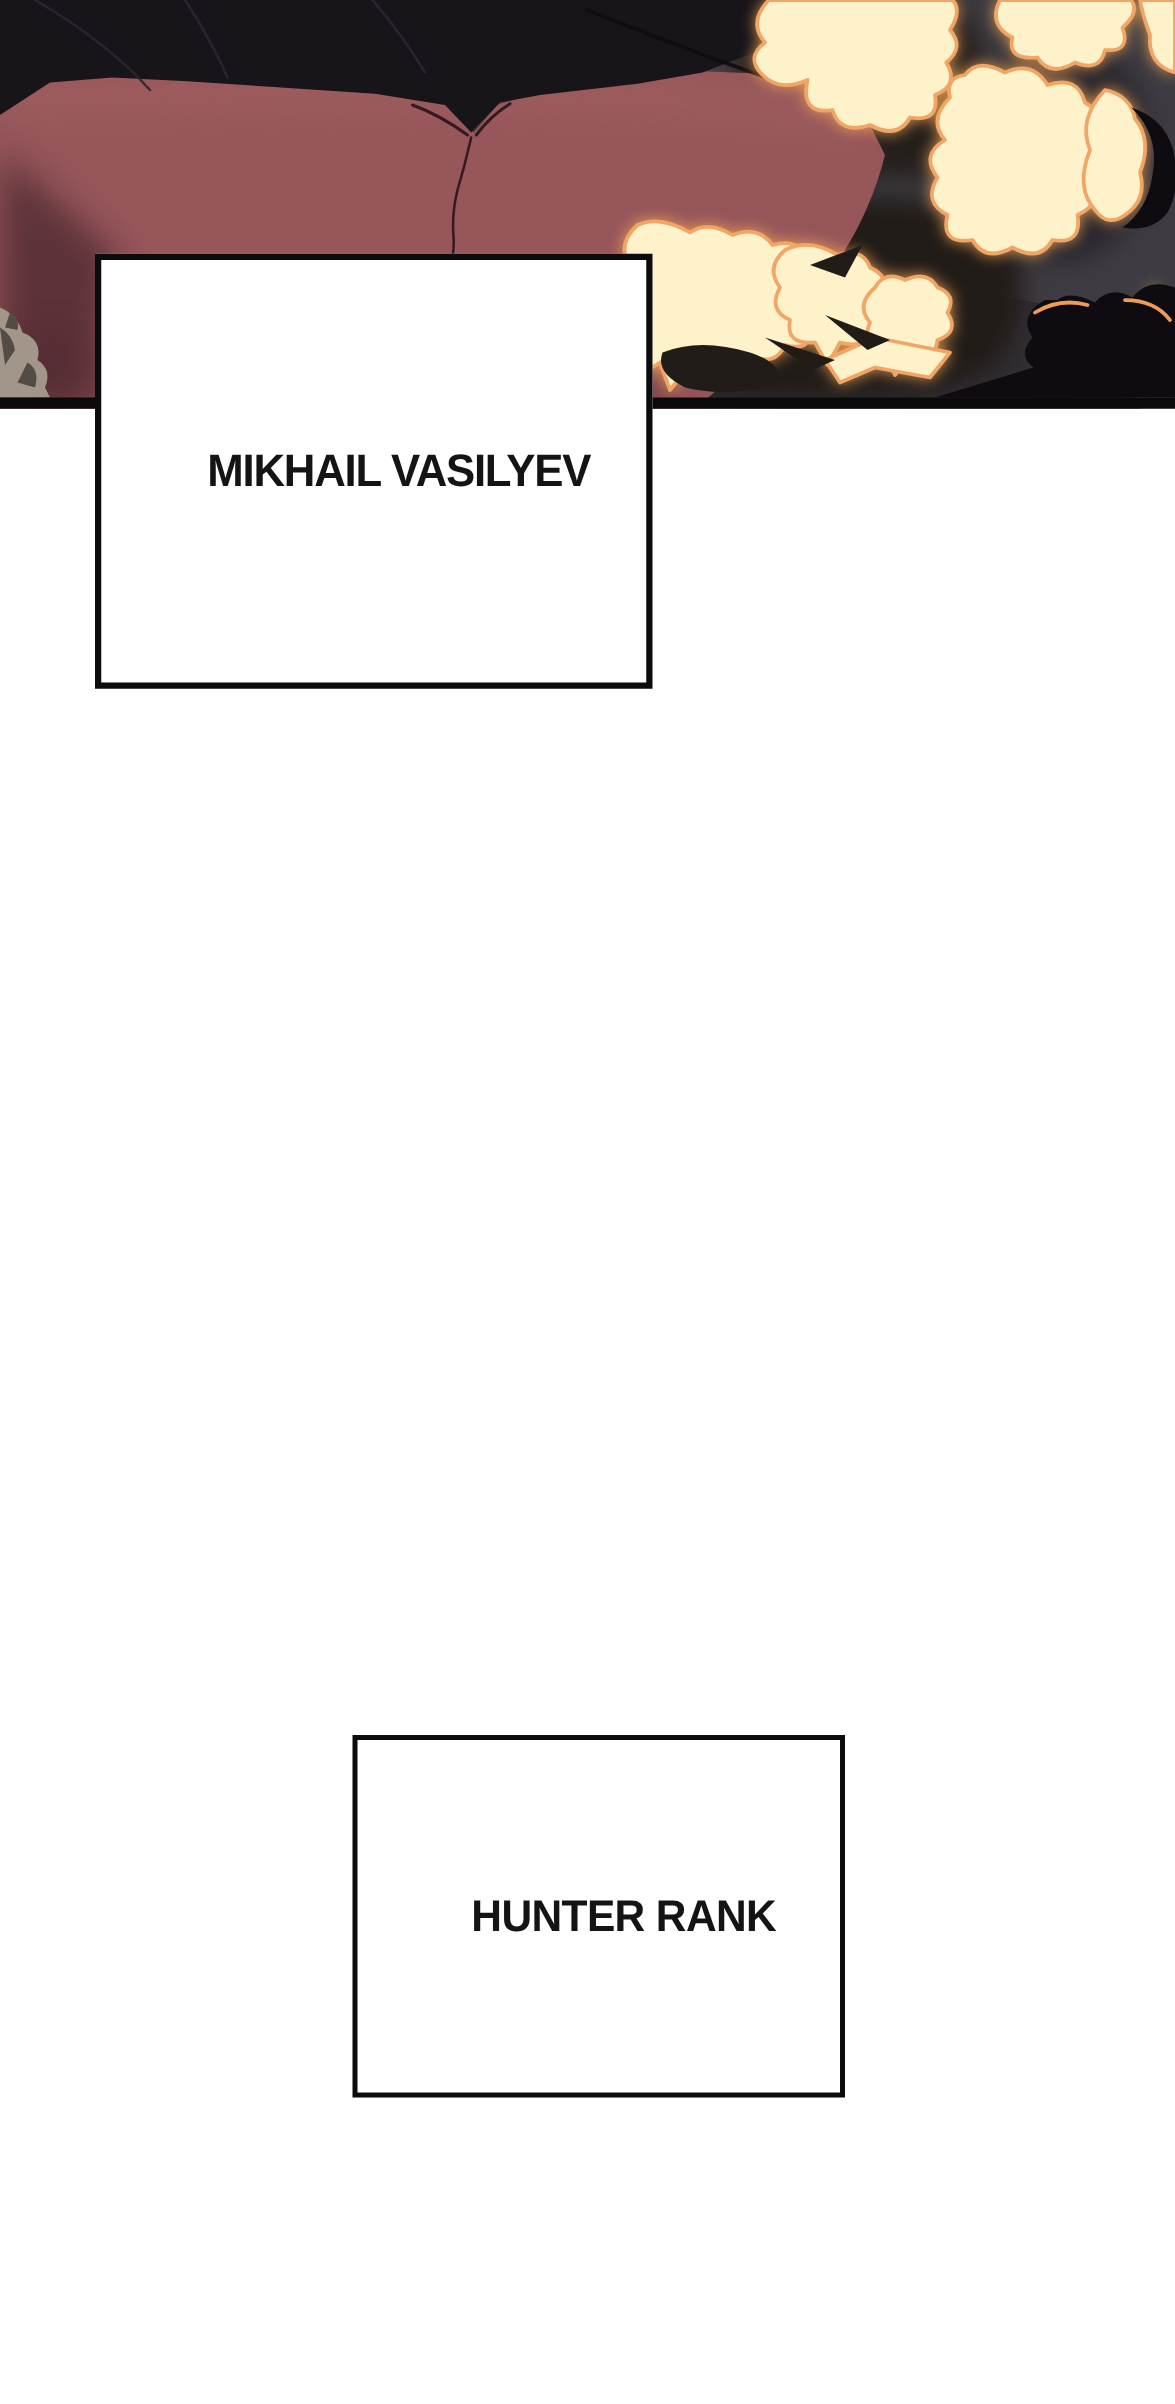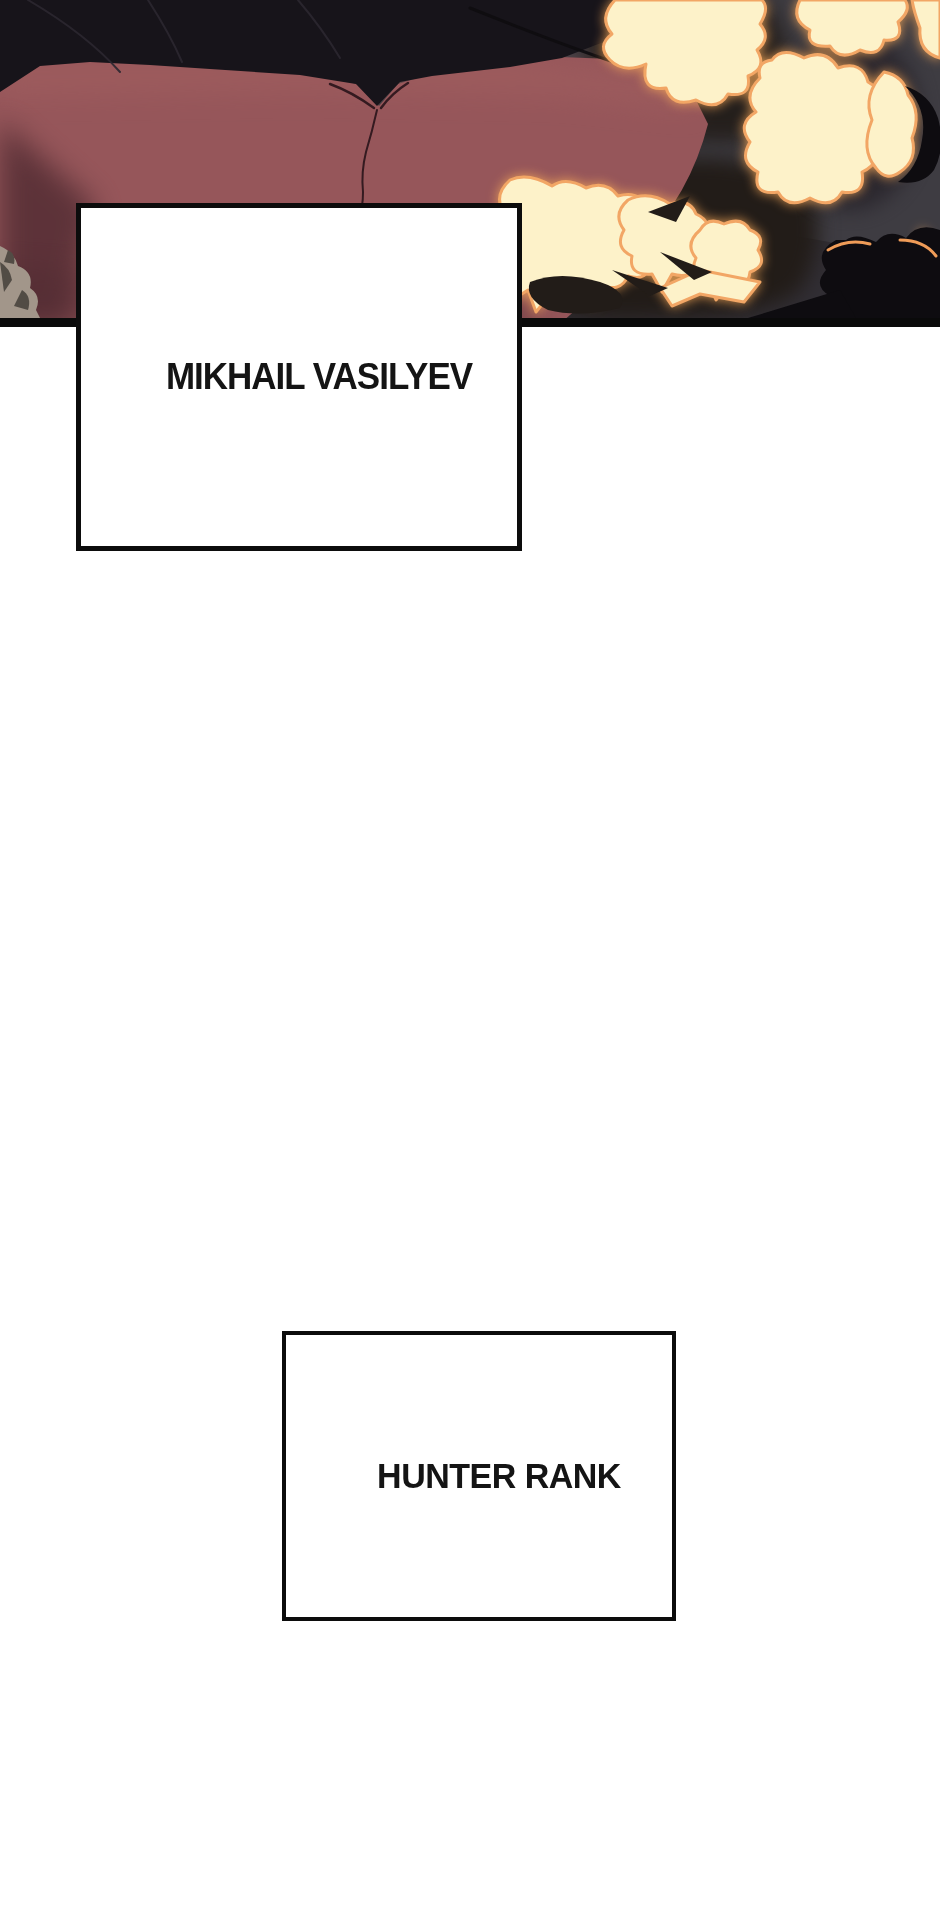--- a/index.html
+++ b/index.html
@@ -33,21 +33,21 @@
     color:#141414;
     font-weight:700;
     padding-left:40px;
   }
   .caption-name{
     left:76px;top:203px;width:446px;height:348px;
     border:5px solid #0c0c0c;
     font-size:35px;letter-spacing:-1px;
   }
   .caption-rank{
-    left:282px;top:1331px;width:394px;height:290px;
+    left:282px;top:1388px;width:394px;height:290px;
     border:4px solid #0c0c0c;
     font-size:34px;letter-spacing:-0.5px;
   }
   .caption span{transform:scaleY(1.04);}
 </style>
 </head>
 <body>
 
 <div class="page">
 

